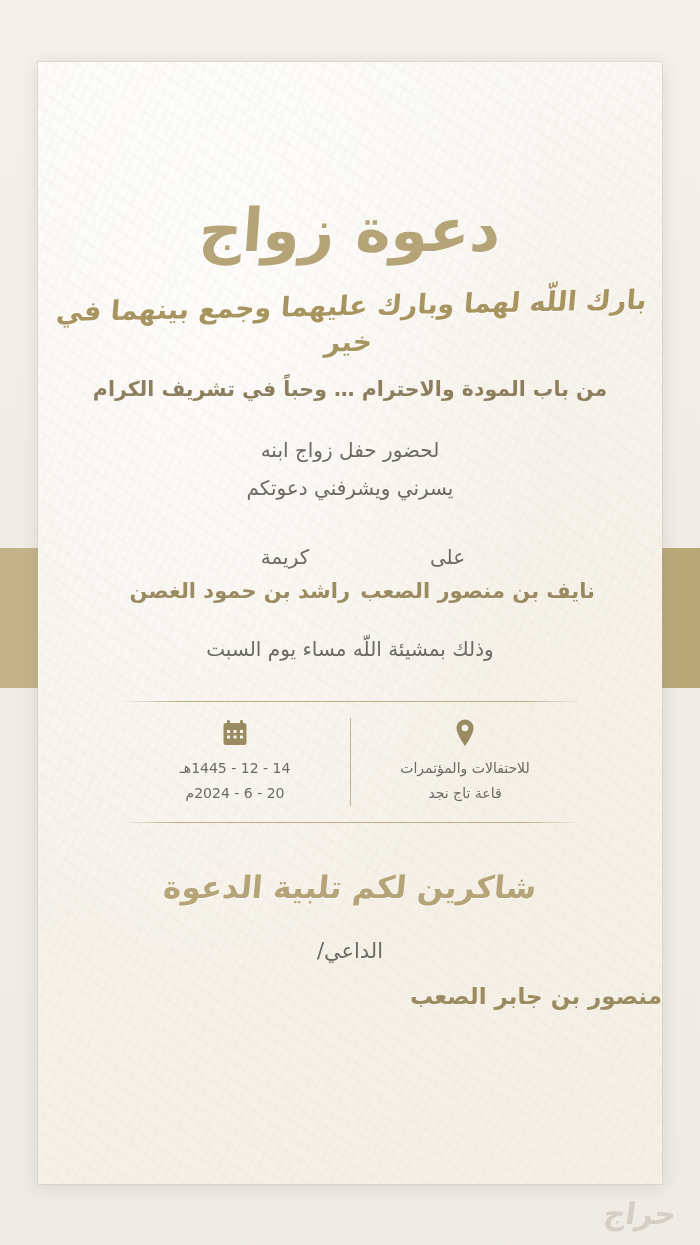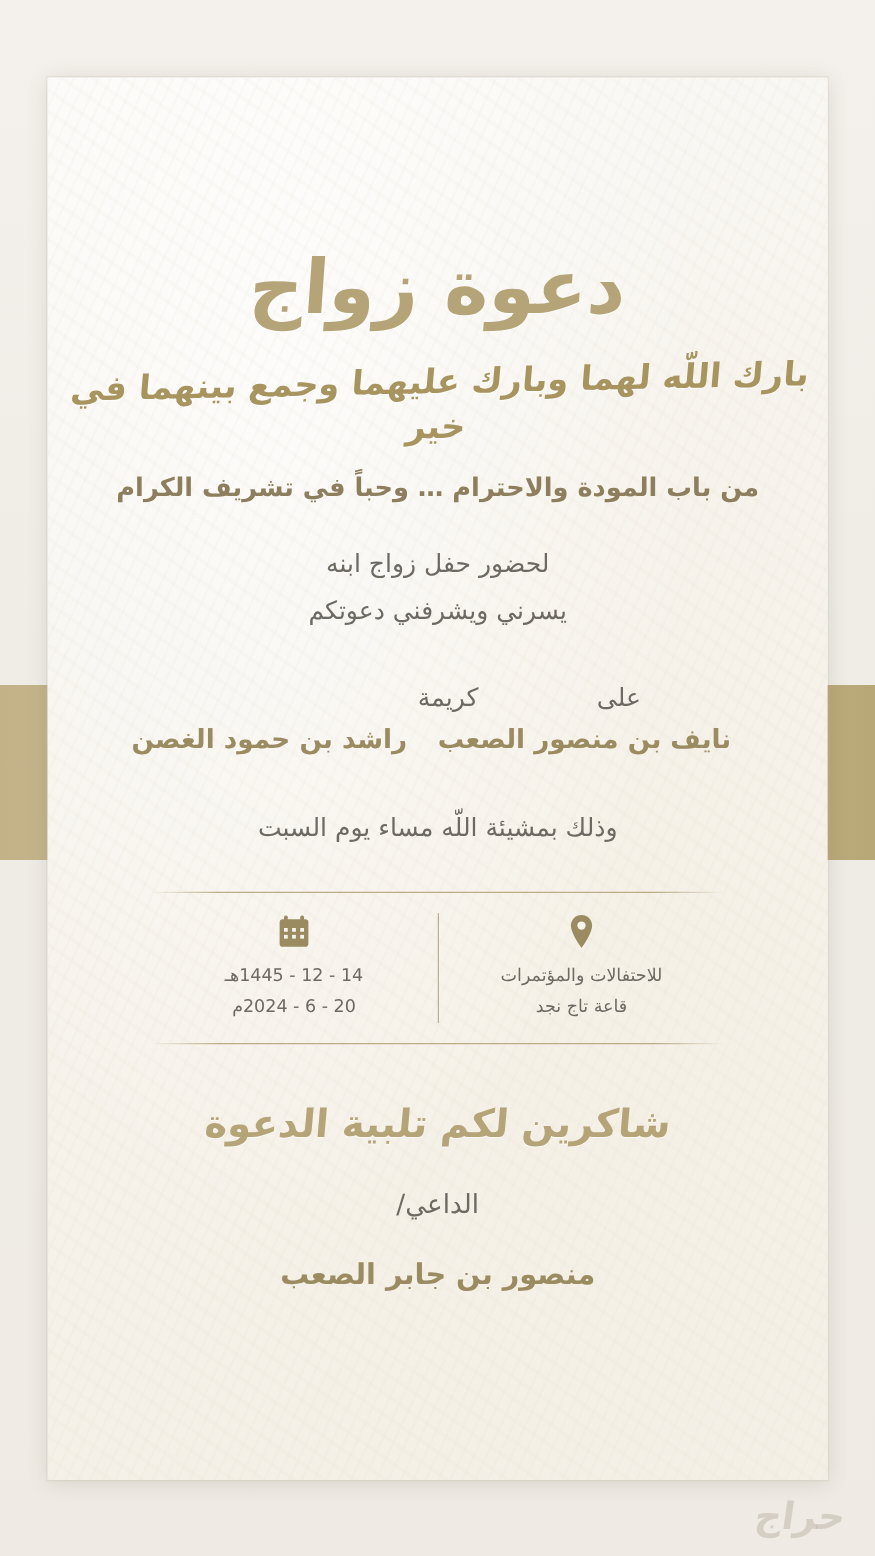--- a/index.html
+++ b/index.html
@@ -115,36 +115,36 @@
   }
   .couple-labels {
     display: flex;
     justify-content: center;
     align-items: baseline;
     gap: 0px;
     font-size: 20px;
     color: #6d6963;
     letter-spacing: 4px;
   }
-  .couple-labels span { width: 195px; text-align: right; }
+  .couple-labels span { width: 195px; text-align: center; }
   .couple-labels .mid { width: 130px; letter-spacing: 3px; }
 
   .couple-names {
     margin-top: 10px;
     display: flex;
     justify-content: center;
     align-items: baseline;
     font-size: 21px;
     font-weight: 700;
     color: #9b8b60;
   }
-  .couple-names span { width: 245px; text-align: left; white-space: nowrap; }
+  .couple-names span { width: 245px; text-align: right; white-space: nowrap; }
 
   .when-line {
-    margin-top: 46px;
+    margin-top: 34px;
     font-size: 20px;
     color: #6d6963;
     letter-spacing: 1px;
   }
 
   
   .details {
     margin: 40px auto 0;
     width: 460px;
     position: relative;
@@ -200,25 +200,26 @@
     text-shadow: 0 1px 0 rgba(255,255,255,0.65);
   }
 
   .inviter-label {
     margin-top: 34px;
     font-size: 21px;
     color: #6d6963;
     letter-spacing: 4px;
   }
   .inviter-name {
-    margin-top: 32px;
+    margin-top: 20px;
     font-size: 23px;
     font-weight: 700;
     color: #9b8b60;
     letter-spacing: 1px;
+    text-align: right;
   }
 
   
   .watermark {
     position: absolute;
     right: 24px;
     bottom: 14px;
     font-size: 30px;
     font-weight: 700;
     color: rgba(170,160,145,0.38);

